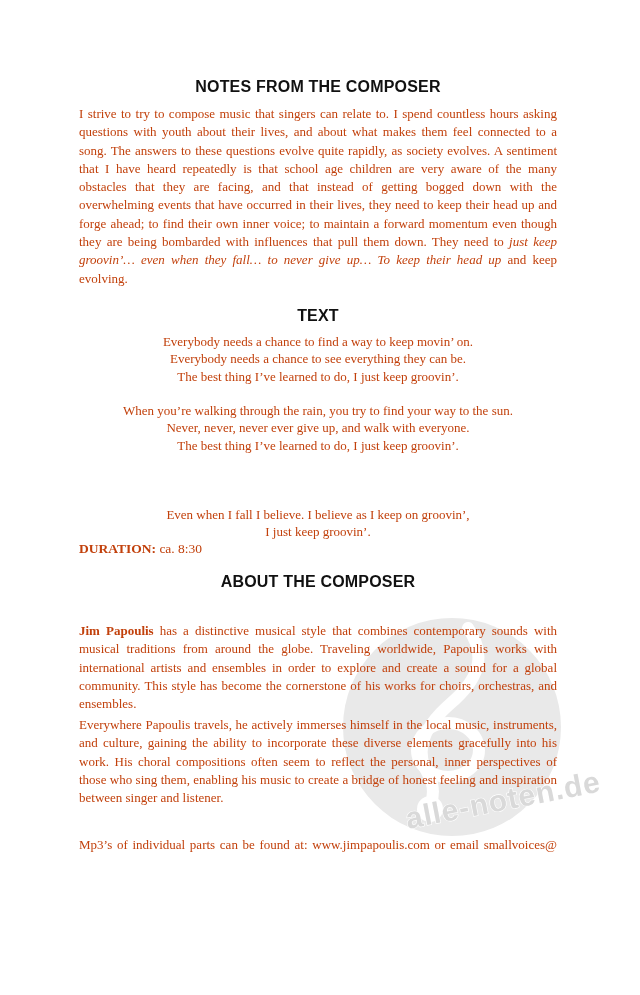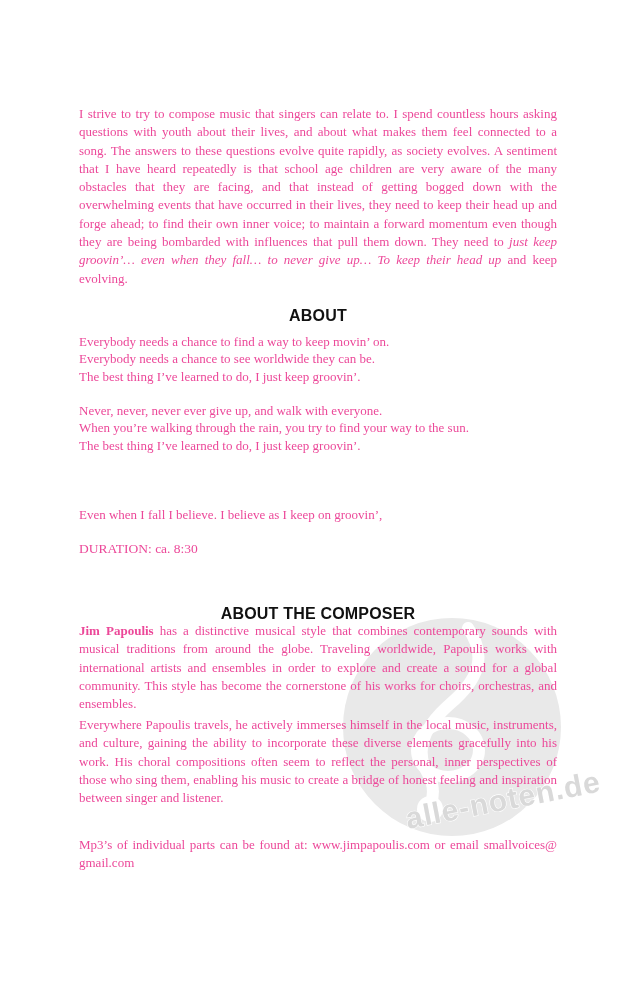--- a/index.html
+++ b/index.html
@@ -24,26 +24,26 @@
     font-size: 16px;
     line-height: 20px;
     color: #111111;
     letter-spacing: 0.2px;
   }
   .para {
     margin: 0;
     font-size: 13px;
     line-height: 18.3px;
     text-align: justify;
-    color: #ec4899;
+    color: #c2410c;
   }
-  .lyrics { text-align: left; font-size: 13px; line-height: 17.3px; }
+  .lyrics { text-align: center; font-size: 13px; line-height: 17.3px; }
   .lyric-line { display: block; }
   .duration-line { font-size: 13.5px; text-align: left; }
-  .duration-line b { font-weight: normal; }
+  .duration-line b { font-weight: bold; }
   .force-justify { text-align: justify; text-align-last: justify; }
   .watermark { position: absolute; left: 330px; top: 602px; width: 300px; height: 250px; }
   .wm-text {
     font-family: "Liberation Sans", sans-serif;
     font-weight: bold;
     font-size: 30px;
     letter-spacing: 1px;
     paint-order: stroke;
   }
 </style>
@@ -53,49 +53,50 @@
 <div class="page">
 
   <svg class="watermark" viewBox="0 0 300 250" aria-hidden="true">
     <circle cx="122" cy="125" r="109" fill="#e9e9e9"></circle>
     <path d="M 138 26 C 158 55 148 78 120 102 C 90 128 86 152 98 172 C 104 182 104 192 101 202" fill="none" stroke-width="12" stroke-linecap="round" stroke="#ffffff"></path>
     <ellipse cx="118" cy="148" rx="31" ry="27" fill="none" stroke-width="12" stroke="#ffffff"></ellipse>
     <circle cx="100" cy="207" r="13" fill="#ffffff"></circle>
     <text class="wm-text" x="175" y="208" text-anchor="middle" transform="rotate(-11 175 208)" stroke="#ffffff" stroke-width="1.2" fill="#d9d9d9">alle-noten.de</text>
   </svg>
 
+  <h1 class="heading" style="top:77px;">NOTES FROM THE COMPOSER</h1>
 
   <p class="para abs" style="top:105px;"><span>I strive to try to compose music that singers can relate to. I spend countless hours asking questions with youth about their lives, and about what makes them feel connected to a song. The answers to these questions evolve quite rapidly, as society evolves. A sentiment that I have heard repeatedly is that school age children are very aware of the many obstacles that they are facing, and that instead of getting bogged down with the overwhelming events that have occurred in their lives, they need to keep their head up and forge ahead; to find their own inner voice; to maintain a forward momentum even though they are being bombarded with influences that pull them down. They need to </span><span style="font-style: italic;">just keep groovin’… even when they fall… to never give up… To keep their head up</span><span> and keep evolving.</span></p>
 
-  <h1 class="heading" style="top:306px;">ABOUT</h1>
+  <h1 class="heading" style="top:306px;">TEXT</h1>
 
   <div class="para abs lyrics" style="top:333px;">
     <span class="lyric-line">Everybody needs a chance to find a way to keep movin’ on.</span>
-    <span class="lyric-line">Everybody needs a chance to see worldwide they can be.</span>
+    <span class="lyric-line">Everybody needs a chance to see everything they can be.</span>
     <span class="lyric-line">The best thing I’ve learned to do, I just keep groovin’.</span>
   </div>
 
   <div class="para abs lyrics" style="top:402px;">
+    <span class="lyric-line">When you’re walking through the rain, you try to find your way to the sun.</span>
     <span class="lyric-line">Never, never, never ever give up, and walk with everyone.</span>
-    <span class="lyric-line">When you’re walking through the rain, you try to find your way to the sun.</span>
     <span class="lyric-line">The best thing I’ve learned to do, I just keep groovin’.</span>
   </div>
 
   <div class="para abs lyrics" style="top:470px;margin-top:36px;">
     <span class="lyric-line">Even when I fall I believe. I believe as I keep on groovin’,</span>
+    <span class="lyric-line">I just keep groovin’.</span>
   </div>
 
   <p class="para abs duration-line" style="top:540px;">
     <b>DURATION:</b><span> ca. 8:30</span>
   </p>
 
-  <h1 class="heading" style="top:604px;">ABOUT THE COMPOSER</h1>
+  <h1 class="heading" style="top:572px;">ABOUT THE COMPOSER</h1>
 
   <p class="para abs" style="top:622px;"><span style="font-weight: bold;">Jim Papoulis</span><span> has a distinctive musical style that combines contemporary sounds with musical traditions from around the globe. Traveling worldwide, Papoulis works with international artists and ensembles in order to explore and create a sound for a global community. This style has become the cornerstone of his works for choirs, orchestras, and ensembles.</span></p>
 
   <p class="para abs" style="top:716px;">Everywhere Papoulis travels, he actively immerses himself in the local music, instruments, and culture, gaining the ability to incorporate these diverse elements gracefully into his work. His choral compositions often seem to reflect the personal, inner perspectives of those who sing them, enabling his music to create a bridge of honest feeling and inspiration between singer and listener.</p>
 
   <div class="para abs" style="top:836px;">
     <div class="force-justify">Mp3’s of individual parts can be found at: www.jimpapoulis.com or email smallvoices@</div>
-    <div>gmail.com</div>
   </div>
 
 </div>
 
 </body></html>

